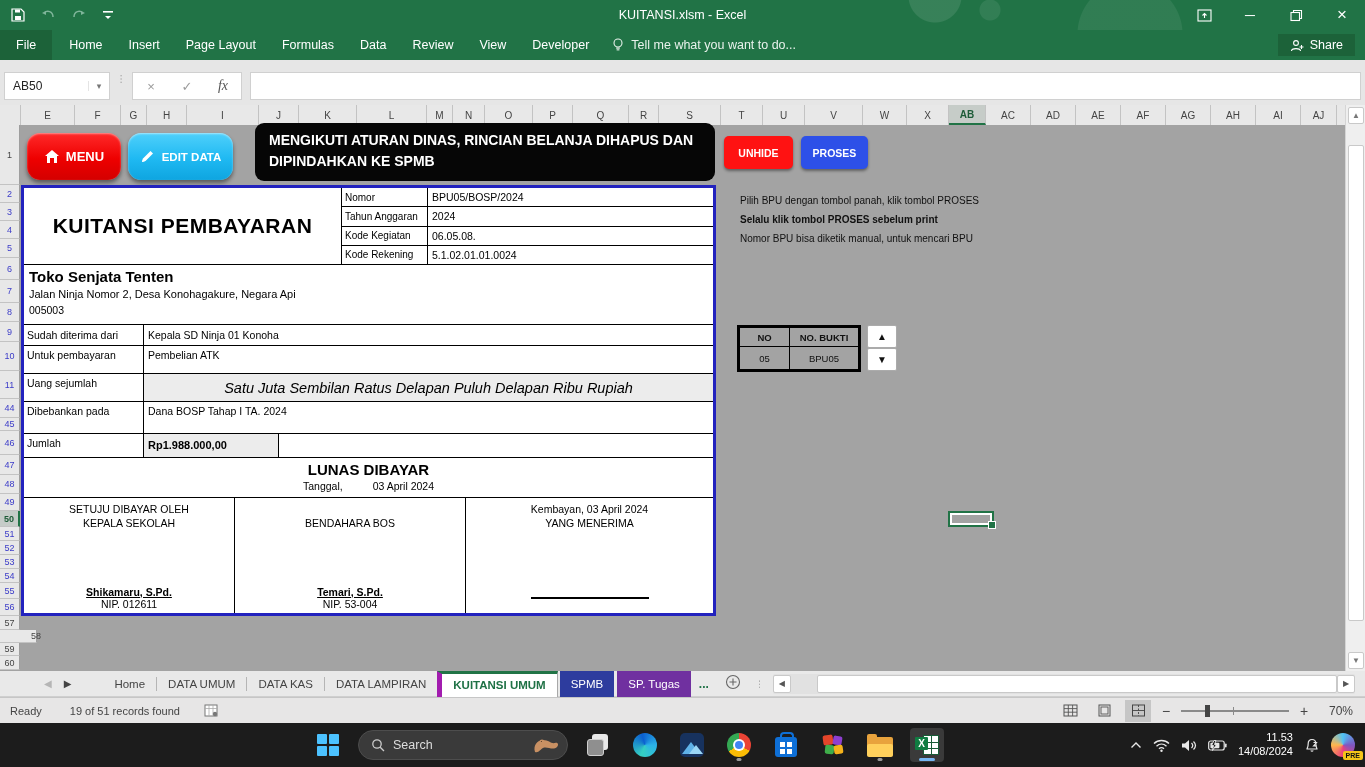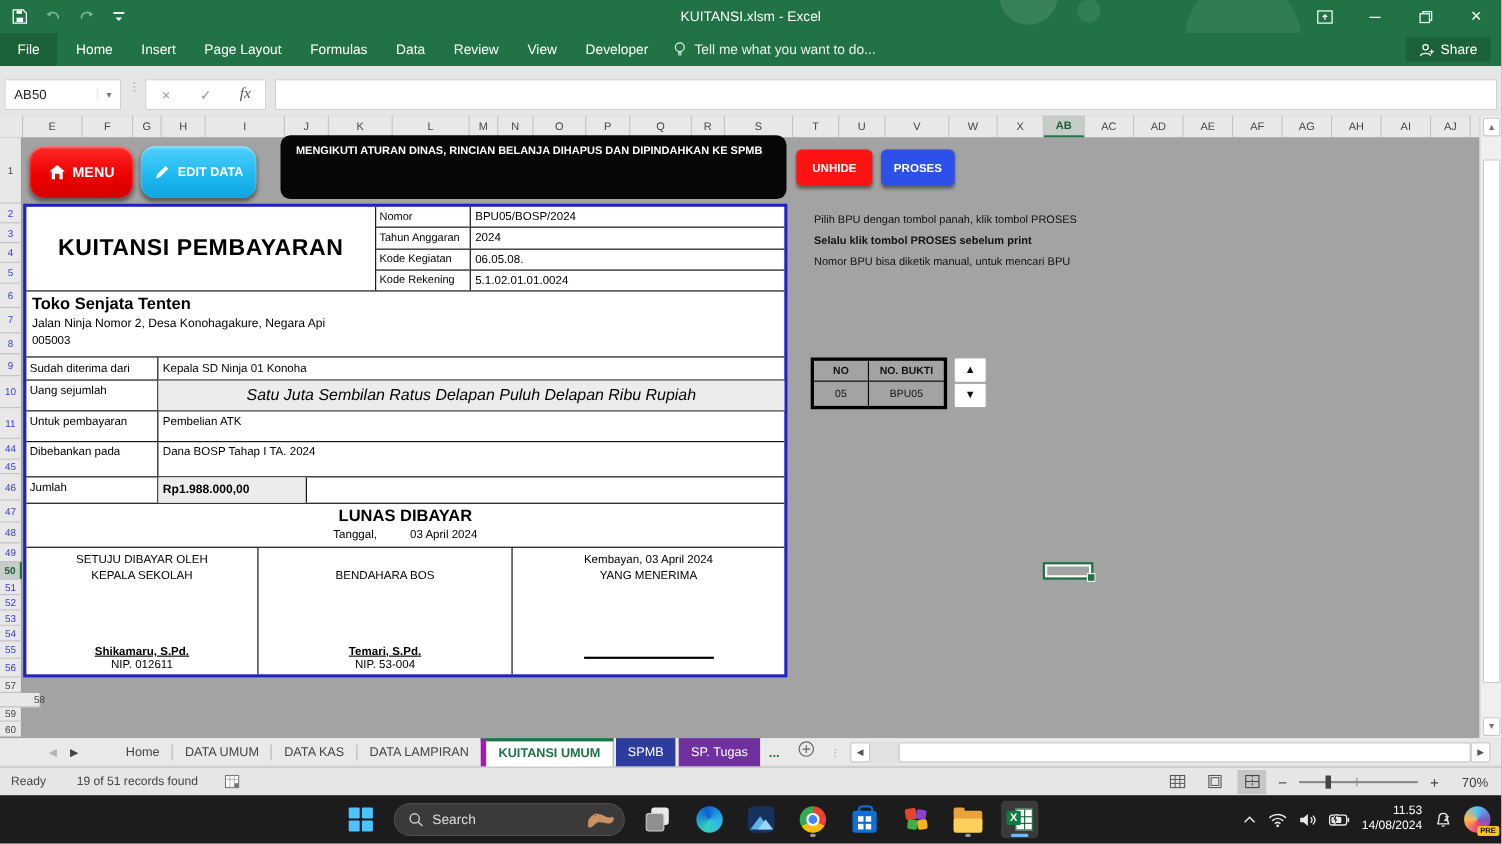--- a/index.html
+++ b/index.html
@@ -41,21 +41,21 @@
   .sheet{position:absolute;top:125px;left:0;width:1345px;height:546px;background:#A3A3A3;}
   .rowhdrs{position:absolute;left:0;top:0;width:20px;}
   .rowcell{box-sizing:border-box;width:20px;border-bottom:1px solid #C3C3C3;border-right:1px solid #9E9E9E;background:#E8E8E8;font-size:9px;color:#444;display:flex;align-items:center;justify-content:center;}
   .rowcell.blue{color:#3B3BC8;}
   .rowcell.sel{background:#C6CCC8;border-right:2px solid #217346;color:#1E5C38;font-weight:bold;}
   
   .btn-menu{position:absolute;left:27px;top:8px;width:94px;height:47px;border-radius:13px;background:linear-gradient(#ff2a2a,var(--menu-red,#ee0000) 55%,#d40000);
     box-shadow:0 3px 4px rgba(0,0,0,.45), inset 0 1px 2px rgba(255,255,255,.5);display:flex;align-items:center;justify-content:center;gap:6px;color:#fff;font-weight:bold;font-size:13px;}
   .btn-edit{position:absolute;left:128px;top:8px;width:105px;height:47px;border-radius:13px;background:linear-gradient(#4fd0fb,var(--edit-blue,#1FB9F2) 55%,#0ea5e0);
     box-shadow:0 3px 4px rgba(0,0,0,.45), inset 0 1px 2px rgba(255,255,255,.5);display:flex;align-items:center;justify-content:center;gap:7px;color:#fff;font-weight:bold;font-size:11.5px;}
-  .banner{position:absolute;left:255px;top:-2px;width:460px;height:58px;box-sizing:border-box;background:#060606;border-radius:9px;color:#fff;font-weight:bold;font-size:10px;line-height:1.5;padding:7px 14px;}
+  .banner{position:absolute;left:255px;top:-2px;width:460px;height:58px;box-sizing:border-box;background:#060606;border-radius:9px;color:#fff;font-weight:bold;font-size:14px;line-height:1.5;padding:7px 14px;}
   .btn-unhide{position:absolute;left:724px;top:11px;width:69px;height:33px;border-radius:5px;background:var(--unhide-red,#FF1212);box-shadow:0 2px 3px rgba(0,0,0,.4);
     display:flex;align-items:center;justify-content:center;color:#fff;font-weight:bold;font-size:10.5px;}
   .btn-proses{position:absolute;left:801px;top:11px;width:67px;height:33px;border-radius:5px;background:var(--proses-blue,#2D50E8);box-shadow:0 2px 3px rgba(0,0,0,.4);
     display:flex;align-items:center;justify-content:center;color:#fff;font-weight:bold;font-size:10.5px;}
   .notes{position:absolute;left:740px;top:70px;width:320px;font-size:10px;color:#111;}
   .notes div{margin-bottom:8px;}
   .notes .nb{font-weight:bold;}
   
   .selector{position:absolute;left:737px;top:200px;width:124px;border:3px solid #000;box-sizing:border-box;}
   .selrow{display:flex;}
@@ -413,27 +413,27 @@
       </div>
       <div class="vendor">
         <div class="vname">Toko Senjata Tenten</div>
         <div class="vaddr">Jalan Ninja Nomor 2, Desa Konohagakure, Negara Api</div>
         <div class="vcode">005003</div>
       </div>
       <div class="frow r1">
         <span class="flabel">Sudah diterima dari</span>
         <span class="fval">Kepala SD Ninja 01 Konoha</span>
       </div>
+      <div class="frow r3">
+        <span class="flabel">Untuk pembayaran</span>
+        <span class="fval">Pembelian ATK</span>
+      </div>
       <div class="frow r2">
         <span class="flabel">Uang sejumlah</span>
         <span class="fval amountwords">Satu Juta Sembilan Ratus Delapan Puluh Delapan Ribu Rupiah</span>
-      </div>
-      <div class="frow r3">
-        <span class="flabel">Untuk pembayaran</span>
-        <span class="fval">Pembelian ATK</span>
       </div>
       <div class="frow r4">
         <span class="flabel">Dibebankan pada</span>
         <span class="fval">Dana BOSP Tahap I TA. 2024</span>
       </div>
       <div class="frow r5">
         <span class="flabel">Jumlah</span>
         <span class="fval jumlah">Rp1.988.000,00</span>
         <span class="fval emptyrest"></span>
       </div>

